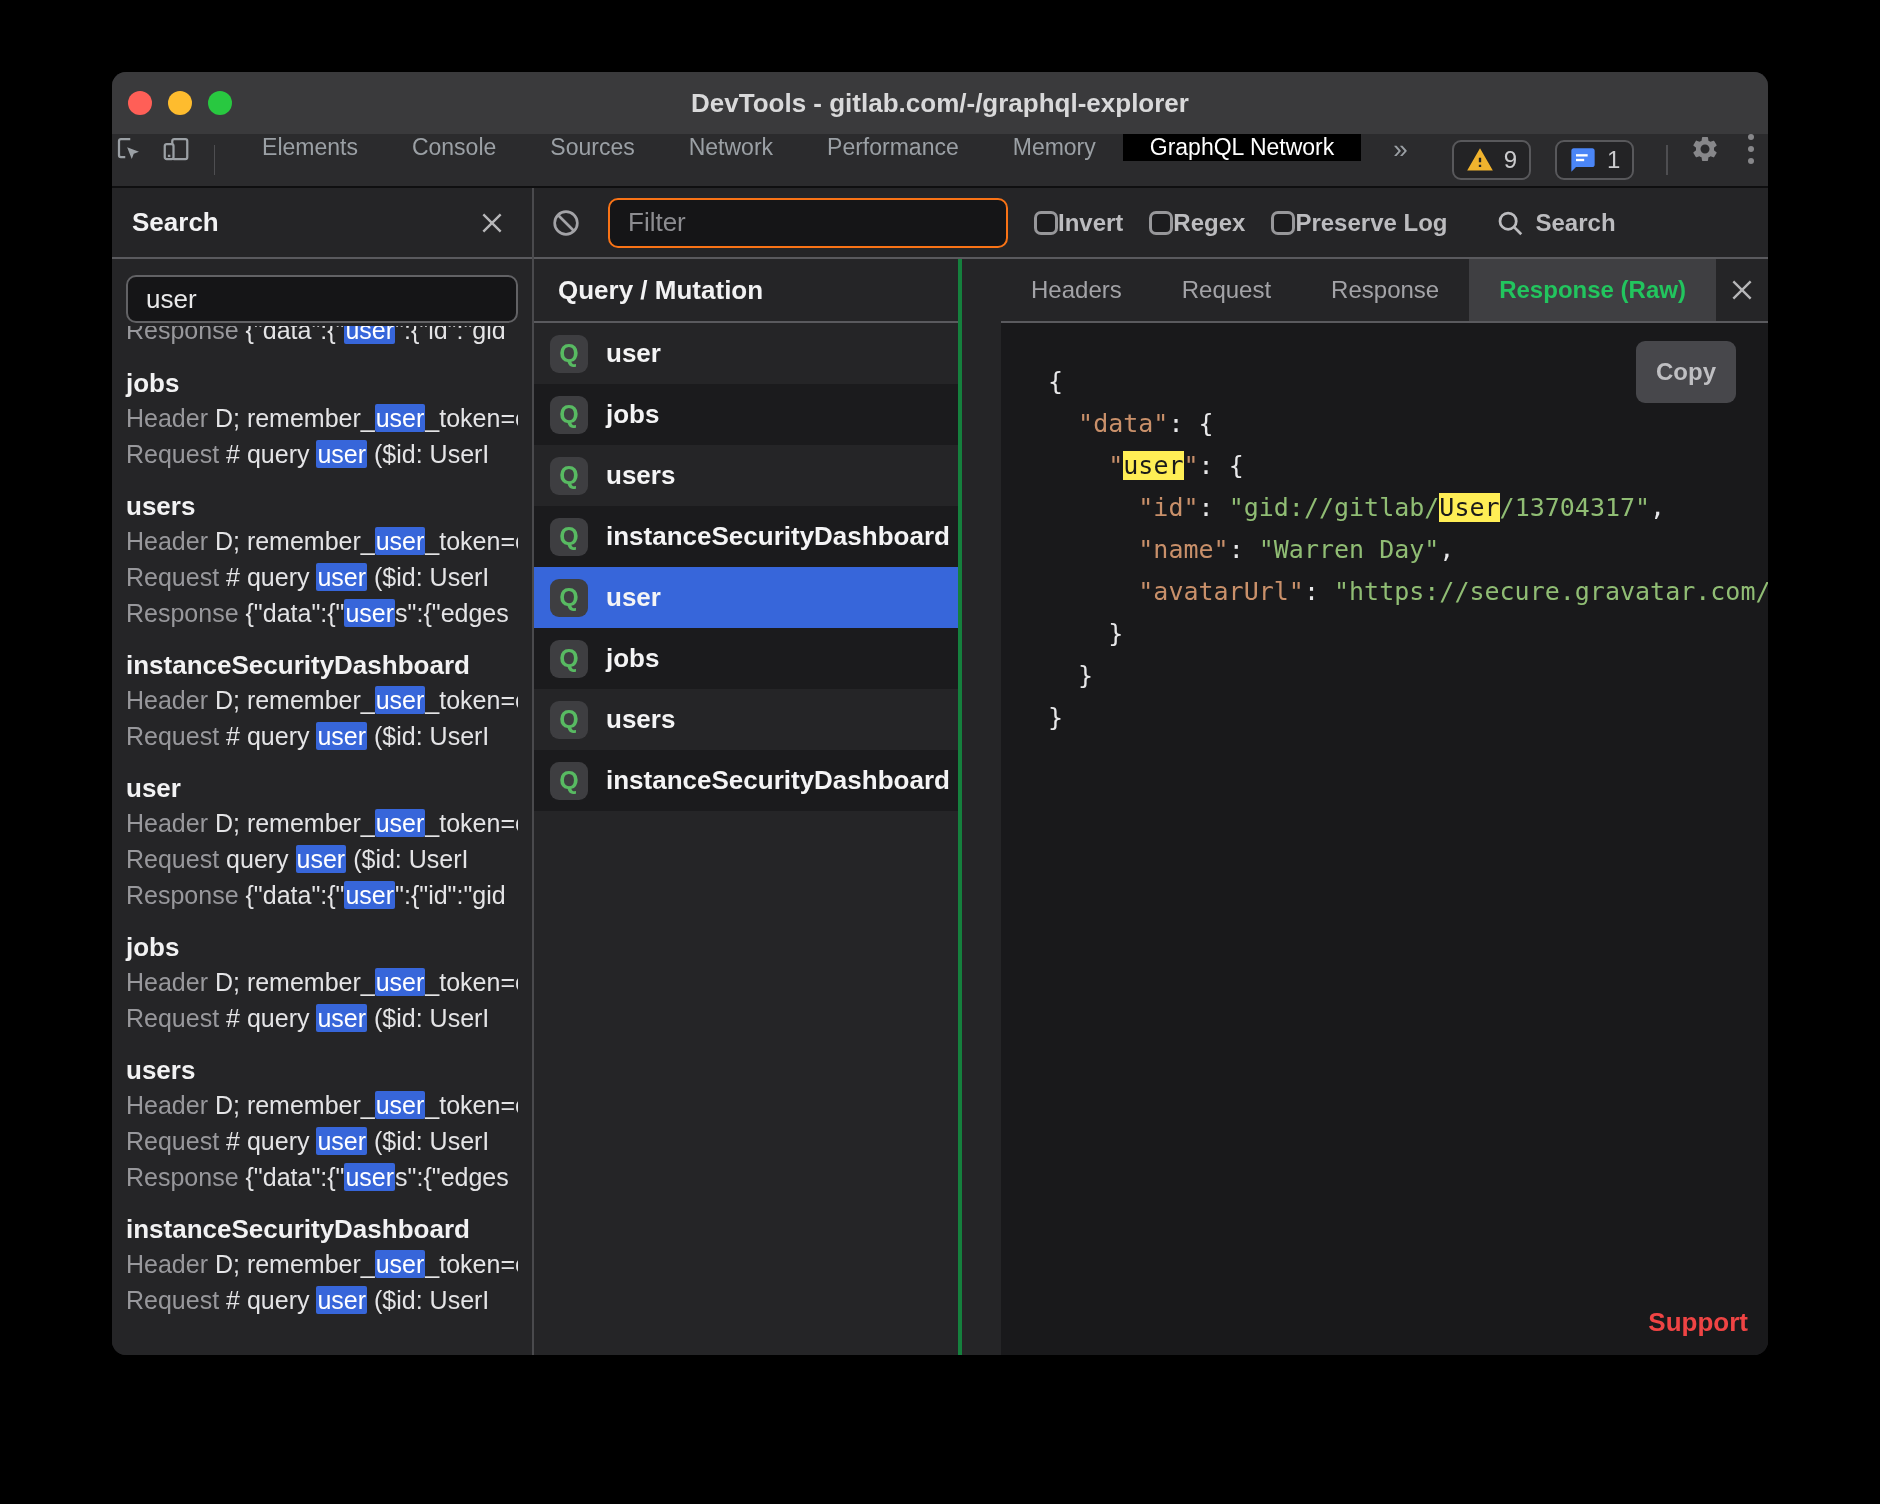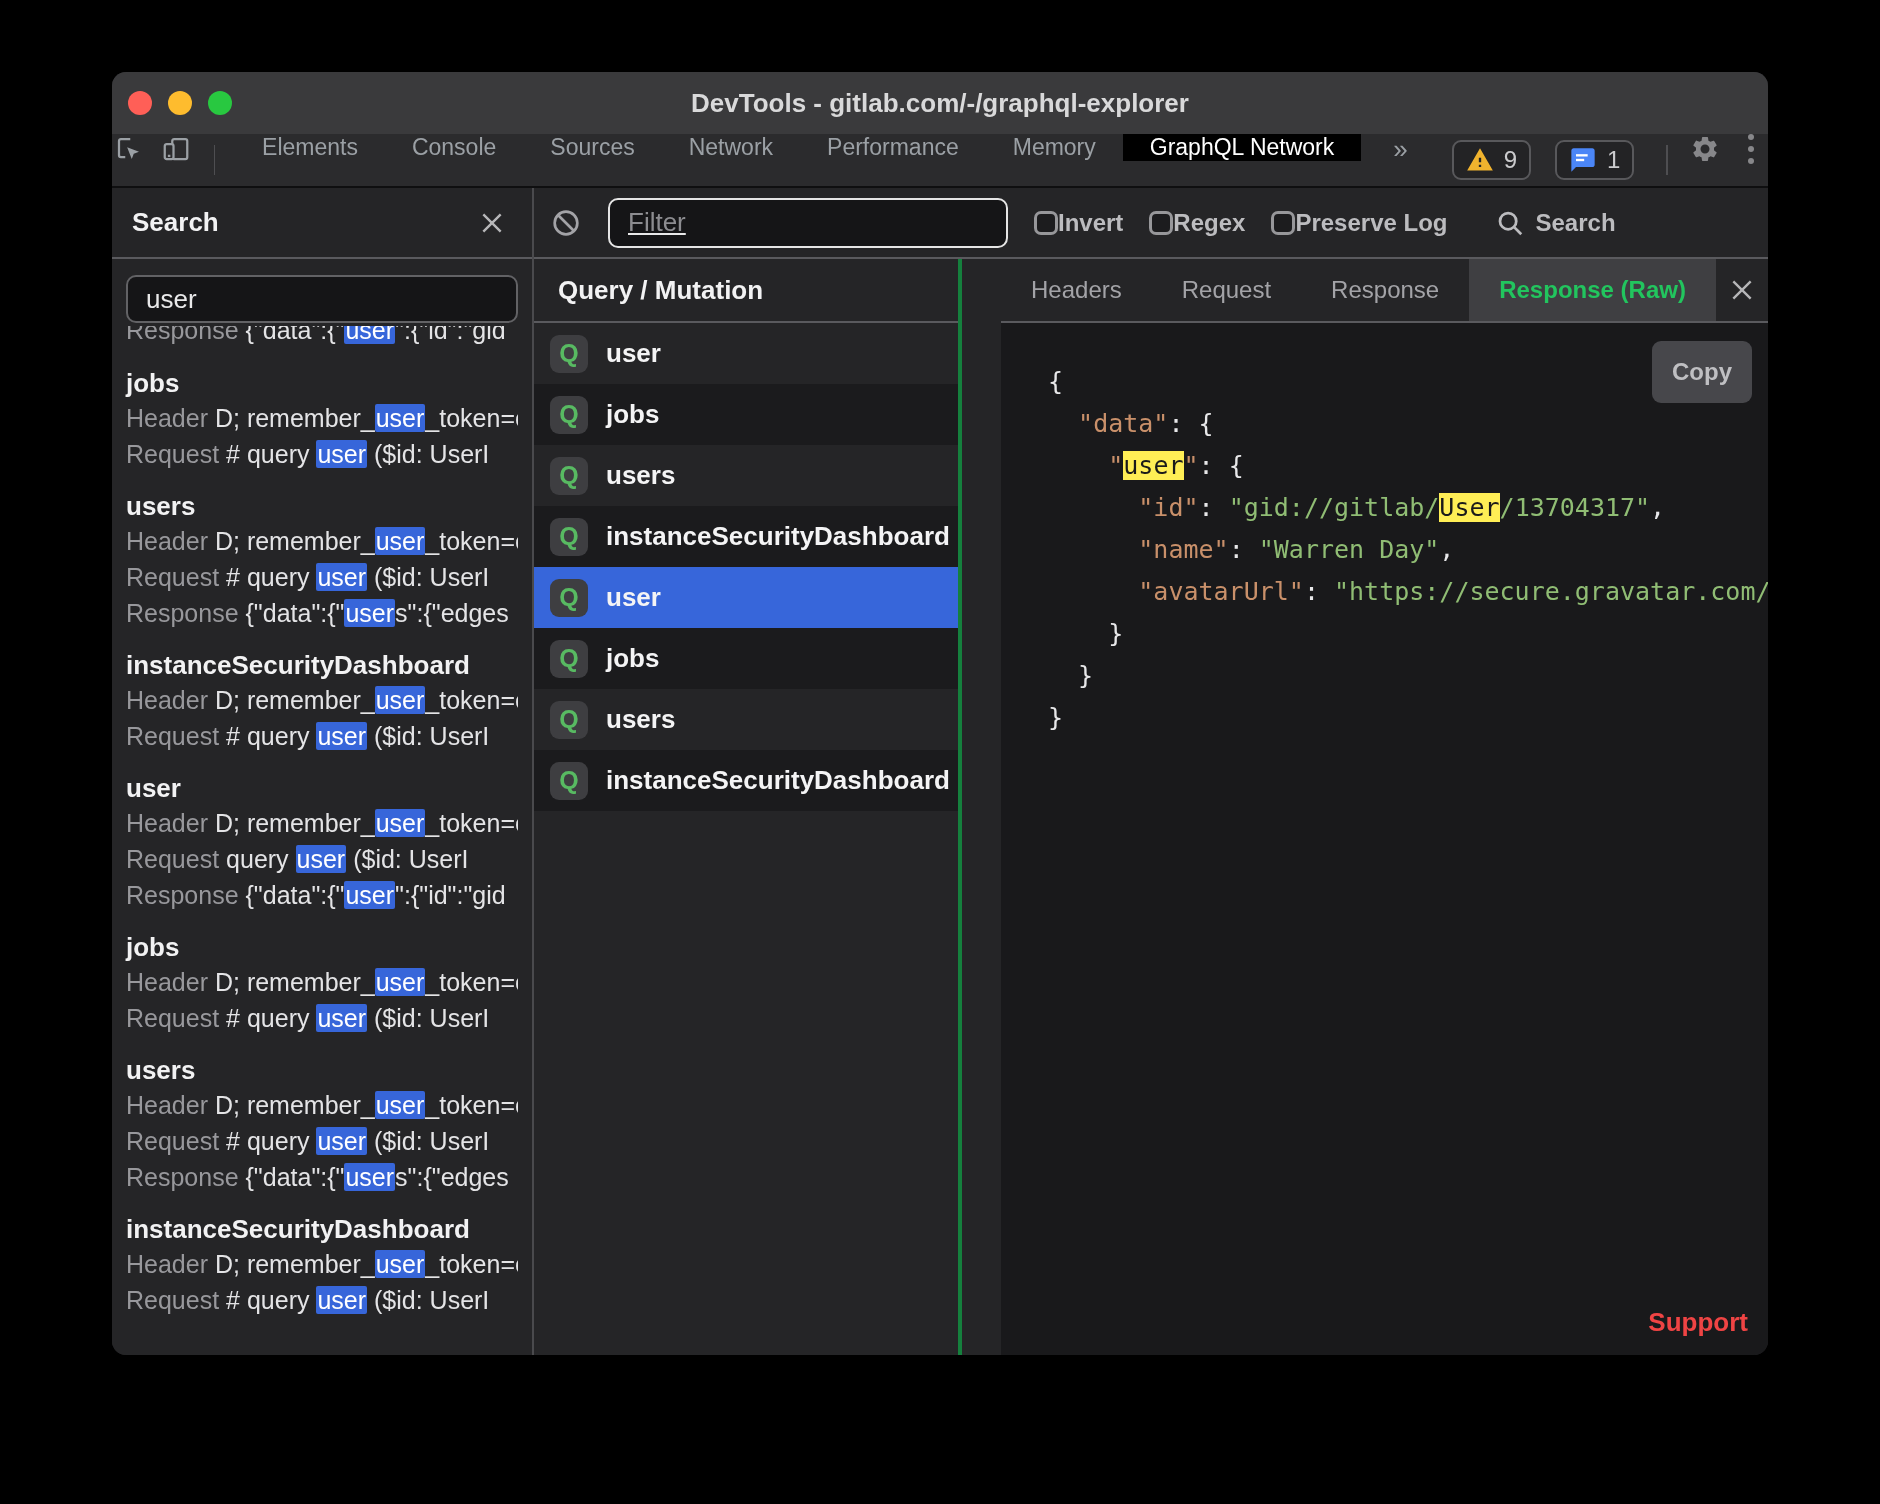--- a/index.html
+++ b/index.html
@@ -38,22 +38,22 @@
                 background:#151517;color:#e9e9ea;font-size:26px;padding:0 18px;outline:none;font-family:"Liberation Sans",sans-serif;}
   .partial{height:23px;overflow:hidden;position:relative;margin-top:3px;}
   .partial .res-line{margin-top:-14px;}
   .sec-title{margin-top:18px;font-size:26px;font-weight:700;color:#f2f2f3;line-height:33px;white-space:nowrap;}
   .res-line{font-size:25px;line-height:36px;color:#e4e4e6;white-space:nowrap;overflow:hidden;}
   .res-line .lbl{color:#98989c;}
   .hl{background:var(--sel-blue,#3766da);color:#fff;border-radius:2px;padding:0 1px;}
   
   .right-area{flex:1;display:flex;flex-direction:column;min-width:0;}
   .filter-bar{height:69px;border-bottom:2px solid #5a5a5e;display:flex;align-items:center;padding:0 16px;gap:26px;background:#252527;}
-  .filter-input{width:400px;height:50px;box-sizing:border-box;border:2px solid #e5e5e5;border-radius:10px;background:#151517;
-                color:#e9e9ea;font-size:26px;padding:0 18px;outline:none;font-family:"Liberation Sans",sans-serif;text-decoration:underline;}
+  .filter-input{width:400px;height:50px;box-sizing:border-box;border:2px solid #f97316;border-radius:10px;background:#151517;
+                color:#e9e9ea;font-size:26px;padding:0 18px;outline:none;font-family:"Liberation Sans",sans-serif;}
   .filter-input::placeholder{color:#8c8c90;}
   .chk-group{display:flex;align-items:center;color:#bcbcbf;font-size:24px;font-weight:600;white-space:nowrap;}
   .cb{width:24px;height:24px;border:3px solid #97979a;border-radius:7px;background:#1c1c1e;box-sizing:border-box;}
   .search-group{display:flex;align-items:center;gap:10px;color:#bcbcbf;font-size:24px;font-weight:600;margin-left:22px;}
   .columns{flex:1;display:flex;min-height:0;}
   
   .mid-panel{width:424px;min-width:424px;border-right:4px solid #15803d;display:flex;flex-direction:column;background:#252527;}
   .mid-head{height:62px;border-bottom:2px solid #5a5a5e;display:flex;align-items:center;padding:0 24px;
             font-size:26px;font-weight:700;color:#f2f2f3;}
   .qrows{flex:1;overflow:hidden;}
@@ -68,21 +68,21 @@
   .resp-tab{padding:0 30px;display:flex;align-items:center;font-size:24px;color:#a3a3a7;white-space:nowrap;}
   .resp-tab.active{background:#3f3f42;color:#22c55e;font-weight:700;}
   .resp-close{margin-left:auto;width:60px;display:flex;align-items:center;justify-content:center;color:#b6b6b8;}
   .resp-body{flex:1;background:#19191b;position:relative;overflow:hidden;
              font-family:"DejaVu Sans Mono",monospace;font-size:25px;line-height:42px;
              padding:38px 0 0 47px;color:#e8e8ea;}
   .json-line{white-space:pre;}
   .json-line .key{color:var(--json-key,#c9906a);}
   .json-line .str{color:var(--json-str,#90bd74);}
   .yhl{background:var(--hl-yellow,#ffee55);color:#1a1a1a;}
-  .copy-btn{position:absolute;top:18px;right:16px;background:#47474b;border-radius:9px;padding:10px 20px;
+  .copy-btn{position:absolute;top:18px;right:32px;background:#47474b;border-radius:9px;padding:10px 20px;
             font-family:"Liberation Sans",sans-serif;font-size:24px;font-weight:600;color:#bfbfc2;cursor:default;}
   .support{position:absolute;bottom:12px;right:20px;font-family:"Liberation Sans",sans-serif;
            font-size:26px;font-weight:700;color:#ef4444;}
   svg{display:block;}
 </style>
 </head>
 <body>
 
 <div class="window">
 

